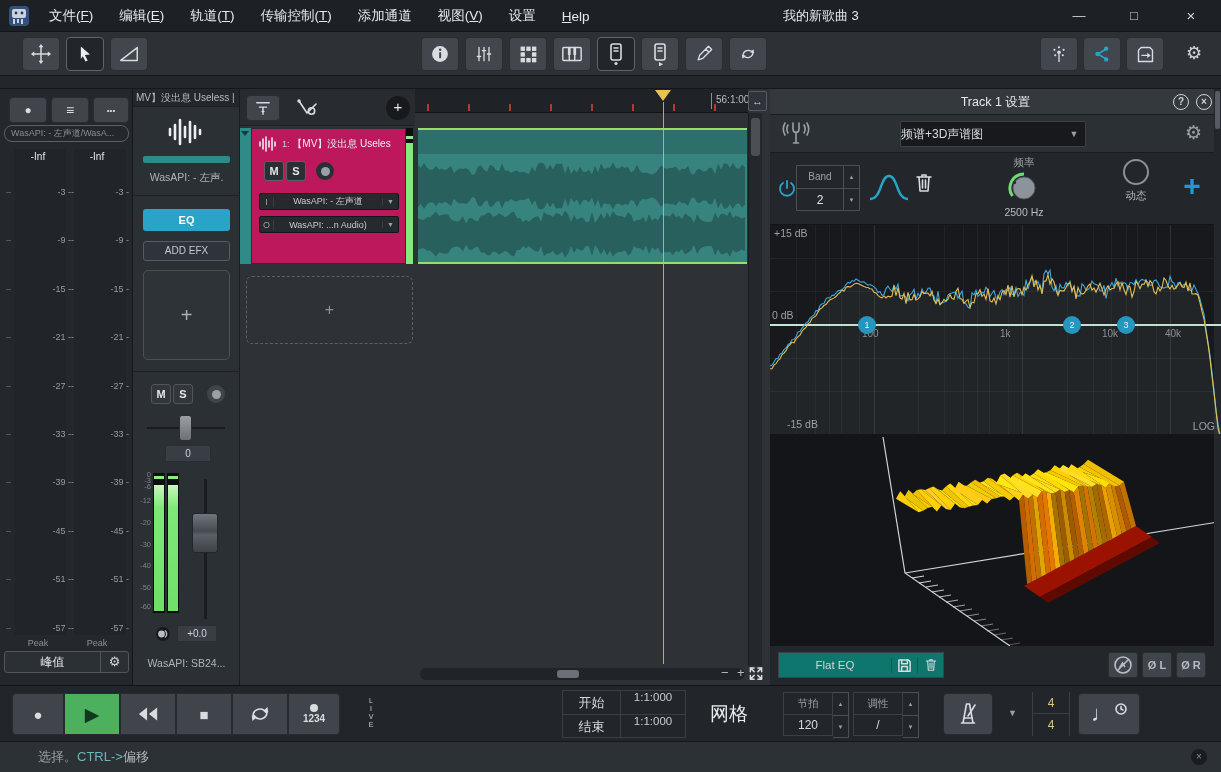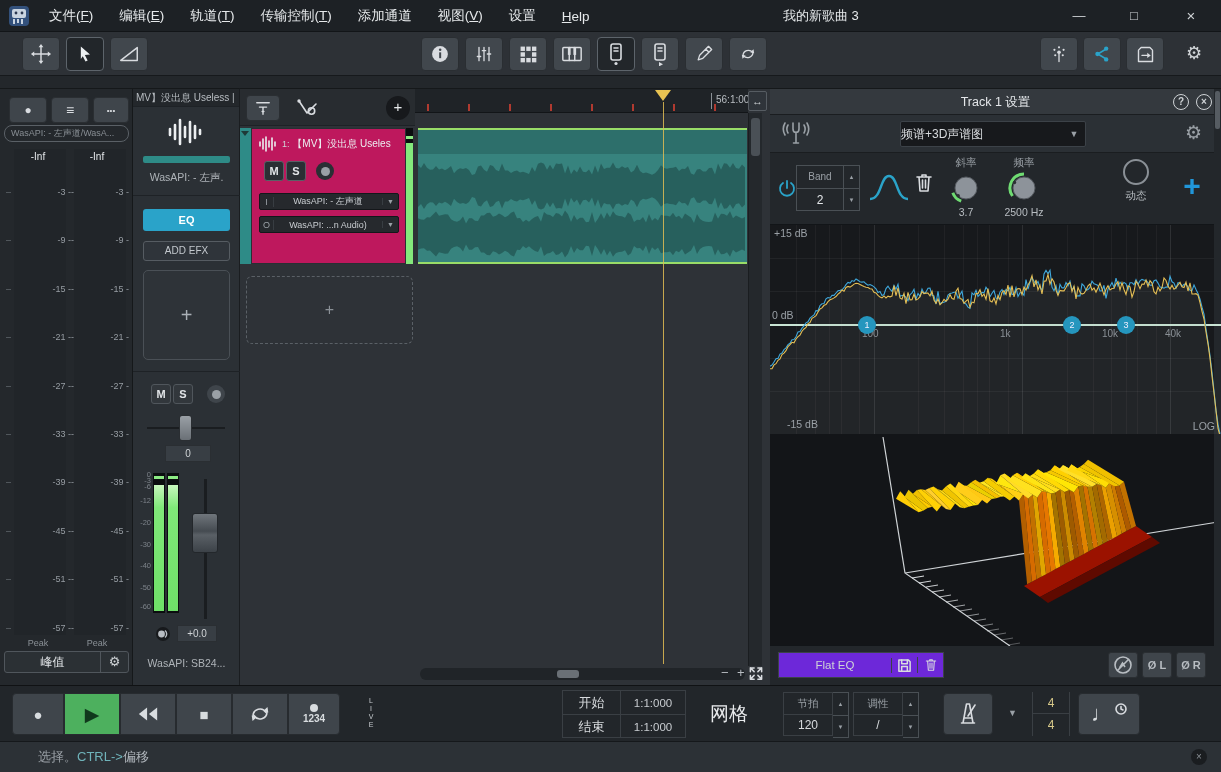--- a/index.html
+++ b/index.html
@@ -104,33 +104,33 @@
 .eqgraph{position:absolute;left:0;top:136px;width:451px;height:209px;background:#17191c;overflow:hidden}
 .eqlabel{position:absolute;font-size:10.5px;color:#9aa0a6;z-index:4}
 .zeroline{position:absolute;left:0;top:99px;width:451px;height:2px;background:#c9e4d4;z-index:1}
 .eqhandle{position:absolute;top:91px;width:18px;height:18px;border-radius:50%;background:#2596be;color:#eef;font-size:9px;text-align:center;line-height:18px;z-index:5}
 .flabel{position:absolute;top:103px;font-size:10px;color:#8a9096;z-index:4}
 .gv{position:absolute;top:0;bottom:0;width:1px;background:rgba(255,255,255,.045)}
 .gvd{background:rgba(255,255,255,.10)}
 .gh{position:absolute;left:0;right:0;height:1px;background:rgba(255,255,255,.05)}
 .spec3d{position:absolute;left:0;top:345px;width:451px;height:212px;background:#131518;border-bottom:1px solid #121518}
 .rp-bottom{position:absolute;left:0;top:557px;width:100%;height:40px;background:#23272b}
-.presetbox{position:absolute;left:8px;top:6px;width:166px;height:26px;background:#6d28d9;border:1px solid #3c4248;display:flex;align-items:center}
+.presetbox{position:absolute;left:8px;top:6px;width:166px;height:26px;background:#0f766e;border:1px solid #3c4248;display:flex;align-items:center}
 .presetbox .nm{flex:1;text-align:center;font-size:11.5px;color:#cfd3d6}
 .pbtn{position:absolute;top:6px;width:30px;height:26px;background:#3f454b;border:1px solid #2a2e32;border-radius:3px;display:flex;align-items:center;justify-content:center;font-size:11px;font-weight:bold;color:#b8bdc2}
 .rpscroll{position:absolute;left:444px;top:0;width:7px;height:597px;background:#23272b}
 .rpscroll .th{position:absolute;left:1px;top:2px;width:5px;height:38px;background:#565c62;border-radius:2px}
 
 .transport{left:0;top:685px;width:1221px;height:56px;background:#22262a;border-top:1px solid #101214}
 .tpbtn{position:absolute;top:7px;height:42px;background:#3f454b;border:1px solid #272b2f;display:flex;align-items:center;justify-content:center;color:#d8dcdf}
 .tpbtn.green{background:#4db05e;color:#10381c}
 .live{position:absolute;left:366px;top:11px;display:flex;flex-direction:column;font-size:7px;line-height:8px;color:#c8ccd0;text-align:center;width:10px}
 .posdisp{position:absolute;left:382px;top:6px;width:176px;height:44px;background:#1a1e21;border:1px solid #34383c;color:#f0f2f4;font-size:28px;font-weight:bold;text-align:center;line-height:42px;letter-spacing:5px}
 .setable{position:absolute;left:562px;top:4px;width:124px;height:48px;border:1px solid #3a3f44}
-.setable .row{display:flex;height:23px;align-items:center}
+.setable .row{display:flex;height:23px;}
 .setable .row:first-child{border-bottom:1px solid #3a3f44;height:24px}
 .setable .lb{width:58px;text-align:center;font-size:13px;color:#d8dbde;border-right:1px solid #3a3f44;line-height:23px}
 .setable .vl{flex:1;text-align:center;font-size:11.5px;color:#c8ccd0}
 .gridlbl{position:absolute;left:690px;top:0;width:78px;height:56px;font-size:19px;color:#e8eaec;text-align:center;line-height:56px}
 .tkcell{position:absolute;top:6px;width:50px;height:44px;border:1px solid #3a3f44}
 .tkcell .a{height:22px;border-bottom:1px solid #3a3f44;text-align:center;font-size:10.5px;color:#9aa0a6;line-height:21px}
 .tkcell .b{height:21px;text-align:center;font-size:12px;color:#d8dbde;line-height:21px}
 .sigcol{position:absolute;left:1032px;top:6px;width:38px;height:44px;border-left:1px solid #3a3f44;border-right:1px solid #3a3f44}
 .sigcol div{height:22px;text-align:center;font-size:12px;color:#d8c98a;line-height:22px}
 
@@ -580,29 +580,20 @@
         </svg>
       </span>
     <span class="abs" style="left:144px;top:18px">
         <svg width="20" height="24" viewBox="0 0 20 24">
           <g class="ic" stroke-width="1.4">
             <path d="M3 6h14M8 6V4h4v2M5 6l1 14h8l1-14"></path>
             <path d="M8.5 9v8M11.5 9v8"></path>
           </g>
         </svg>
       </span>
-    <div class="kgroup" style="left:166px">
-      <div class="lb">斜率</div>
-      <span><svg width="34" height="34" viewBox="0 0 34 34">
-            <circle cx="17" cy="17" r="11" fill="#8d939a" stroke="#54595f"></circle>
-            <path d="M3.8 21.8A14 14 0 0 0 12.2 30.2" stroke="#6fdb72" stroke-width="3" fill="none"></path>
-            <circle cx="9.2" cy="24.8" r="1.7" fill="#2c3034"></circle>
-          </svg></span>
-      <div class="vl">3.7</div>
-    </div>
     <div class="kgroup" style="left:224px">
       <div class="lb">频率</div>
       <span><svg width="34" height="34" viewBox="0 0 34 34">
             <circle cx="17" cy="17" r="11" fill="#8d939a" stroke="#54595f"></circle>
             <path d="M17 3A14 14 0 0 0 5.5 25" stroke="#6fdb72" stroke-width="3" fill="none"></path>
             <circle cx="7.5" cy="11.5" r="1.7" fill="#2c3034"></circle>
           </svg></span>
       <div class="vl">2500 Hz</div>
     </div>
     <div class="kgroup" style="left:340px;width:52px">

